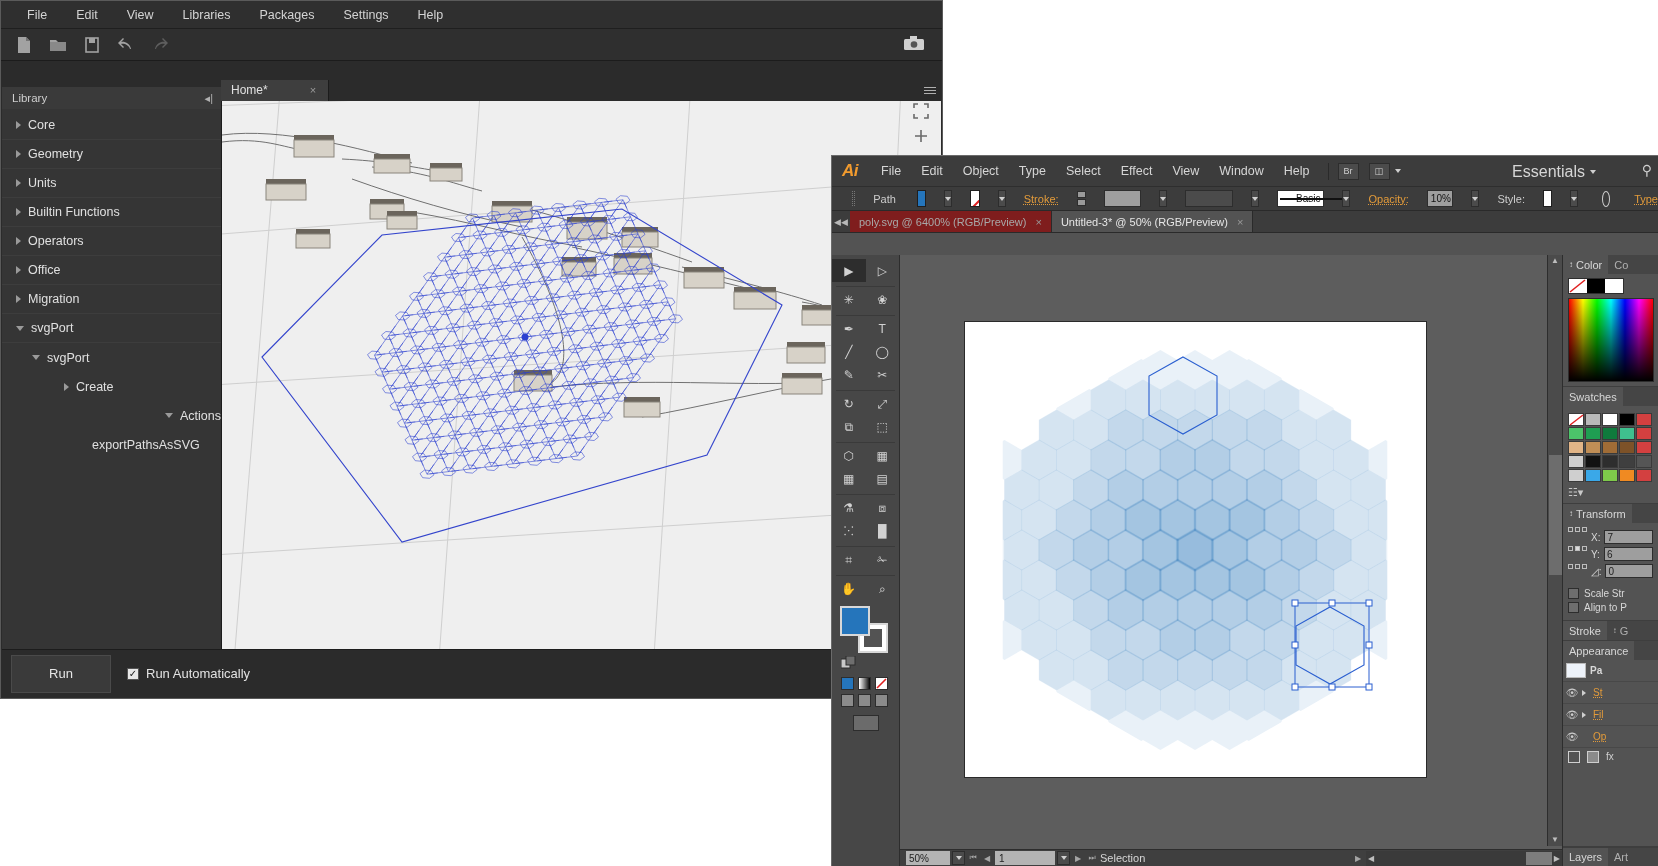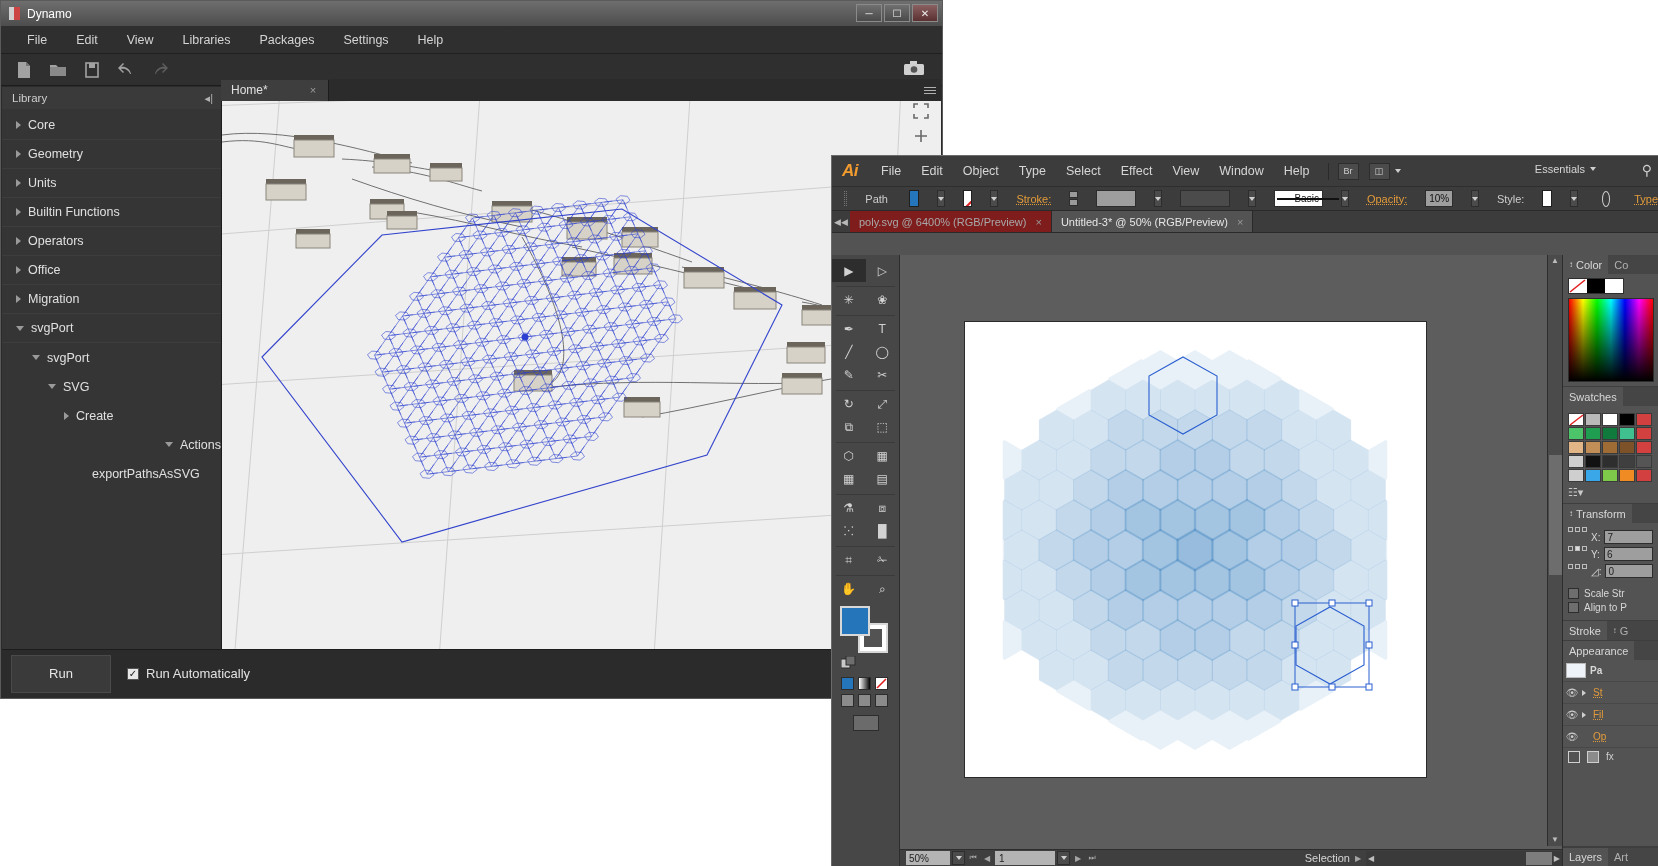--- a/index.html
+++ b/index.html
@@ -79,26 +79,26 @@
         background:#535353; border-top:1px solid #6b6b6b; border-left:1px solid #6b6b6b;}
   .ai-menubar { height:30px; background:#3c3c3c; display:flex; align-items:center;
                 padding-left:10px; gap:2px; position:relative; }
   .ai-logo { color:#f29b2e; font-size:17px; font-weight:bold; font-style:italic;
              margin-right:12px; letter-spacing:-.5px; }
   .ai-menu { color:#d6d6d6; font-size:12.5px; padding:4px 9px; }
   .ai-sep { width:1px; height:17px; background:#2a2a2a; margin:0 7px; }
   .ai-sqbtn { width:21px;height:17px;background:#4b4b4b;border:1px solid #2d2d2d;
               color:#cfcfcf;font-size:9px;display:flex;align-items:center;justify-content:center;}
   .ai-ess { position:absolute; right:62px; top:7px; display:flex; align-items:center;
-            gap:5px; color:#d6d6d6; font-size:11px; }
+            gap:5px; color:#d6d6d6; font-size:16px; }
   .ai-srch { position:absolute; right:6px; top:6px; color:#cfcfcf; font-size:14px;}
 
   .ai-ctrl { height:25px; background:#3c3c3c; border-top:1px solid #2e2e2e;
              border-bottom:1px solid #2a2a2a; display:flex; align-items:center;
-             gap:18px; padding-left:12px; font-size:11px; color:#cdcdcd; }
+             gap:18px; padding-left:20px; font-size:11px; color:#cdcdcd; }
   .ai-grip { width:5px;height:15px;border-left:1px dotted #777;border-right:1px dotted #777;}
   .ai-swatch { width:19px;height:17px;border:1px solid #1f1f1f; }
   .ai-dd { width:13px;height:17px;background:#4b4b4b;border:1px solid #2d2d2d;
            display:flex;align-items:center;justify-content:center;}
   .tri { width:0;height:0;border-left:3px solid transparent;border-right:3px solid transparent;
          border-top:4px solid #cfcfcf; }
   .ai-label { color:#e39b3a; font-size:11px; text-decoration:underline dotted; }
   .ai-field { height:17px; background:#9e9e9e; border:1px solid #2d2d2d;text-align:center; }
   .ai-field.dark { background:#4b4b4b; }
   .ai-stepper { display:flex;flex-direction:column;gap:1px; }
@@ -137,21 +137,21 @@
                 border-left:1px solid #2d2d2d; }
   .ai-vthumb { position:absolute; left:1px; top:200px; width:13px; height:120px; background:#6d6d6d; }
   .ai-status { position:absolute; left:0; right:0; bottom:0; height:17px; background:#3f3f3f;
                display:flex; align-items:center; gap:2px; padding-left:6px; border-top:1px solid #2d2d2d; }
   .ai-zoom { width:44px;height:14px;background:#b4b4b4;color:#222;font-size:10px;
              display:flex;align-items:center;padding-left:3px; }
   .ai-navbtn { width:12px;height:14px;color:#a5a5a5;font-size:8px;
                display:flex;align-items:center;justify-content:center; }
   .ai-page { width:60px;height:14px;background:#b4b4b4;color:#222;font-size:10px;
              display:flex;align-items:center;padding-left:4px; }
-  .ai-stat-txt { flex:none; width:250px; text-align:right; color:#d6d6d6; font-size:11px; }
+  .ai-stat-txt { flex:none; width:250px; text-align:left; color:#d6d6d6; font-size:11px; }
   .ai-hscroll { flex:1; height:15px; background:#3a3a3a; position:relative; display:flex; align-items:center;}
   .ai-hthumb { position:absolute; left:160px; width:26px; height:13px; background:#7d7d7d; }
 
   .ai-panels { width:96px; background:#535353; border-left:1px solid #2d2d2d;
                display:flex; flex-direction:column; font-size:11px; color:#d8d8d8; }
   .pnl { border-bottom:1px solid #3e3e3e; background:#535353; }
   .pnl-tabs { display:flex; background:#454545; height:19px; align-items:stretch; }
   .pnl-tab { display:flex; align-items:center; gap:3px; padding:0 6px; font-size:11px;
              color:#d8d8d8; background:#535353; }
   .pnl-tab.inact { background:#454545; color:#b0b0b0; }
@@ -176,29 +176,20 @@
   .proxy i{width:5px;height:5px;border:1px solid #bdbdbd;display:block;}
   .proxy i.c{background:#dcdcdc;}
 </style>
 </head>
 <body>
 
 <div class="root">
 
   <div class="dynamo">
 
-    <div class="dy-titlebar">
-      <span class="dy-logo"></span>
-      <span>Dynamo</span>
-      <div class="dy-wbtns">
-        <div class="dy-wbtn">─</div>
-        <div class="dy-wbtn">☐</div>
-        <div class="dy-wbtn close">✕</div>
-      </div>
-    </div>
 
     <div class="dy-menubar">
       <div class="dy-menu">File</div>
       <div class="dy-menu">Edit</div>
       <div class="dy-menu">View</div>
       <div class="dy-menu">Libraries</div>
       <div class="dy-menu">Packages</div>
       <div class="dy-menu">Settings</div>
       <div class="dy-menu">Help</div>
     </div>
@@ -278,24 +269,20 @@
               <span class="dy-arrow right"></span>
               <span>Migration</span>
             </div>
             <div class="dy-node" style="padding-left: 14px;">
               <span class="dy-arrow down"></span>
               <span>svgPort</span>
             </div>
             <div class="dy-node sub" style="padding-left: 30px;">
               <span class="dy-arrow down"></span>
               <span>svgPort</span>
-            </div>
-            <div class="dy-node sub" style="padding-left: 46px;">
-              <span class="dy-arrow down"></span>
-              <span>SVG</span>
             </div>
             <div class="dy-node sub" style="padding-left: 62px;">
               <span class="dy-arrow right"></span>
               <span>Create</span>
             </div>
             <div class="dy-node sub" style="padding-left: 62px; justify-content: flex-end;">
               <span class="dy-arrow down"></span>
               <span>Actions</span>
             </div>
             <div class="dy-node sub" style="padding-left: 78px;">

